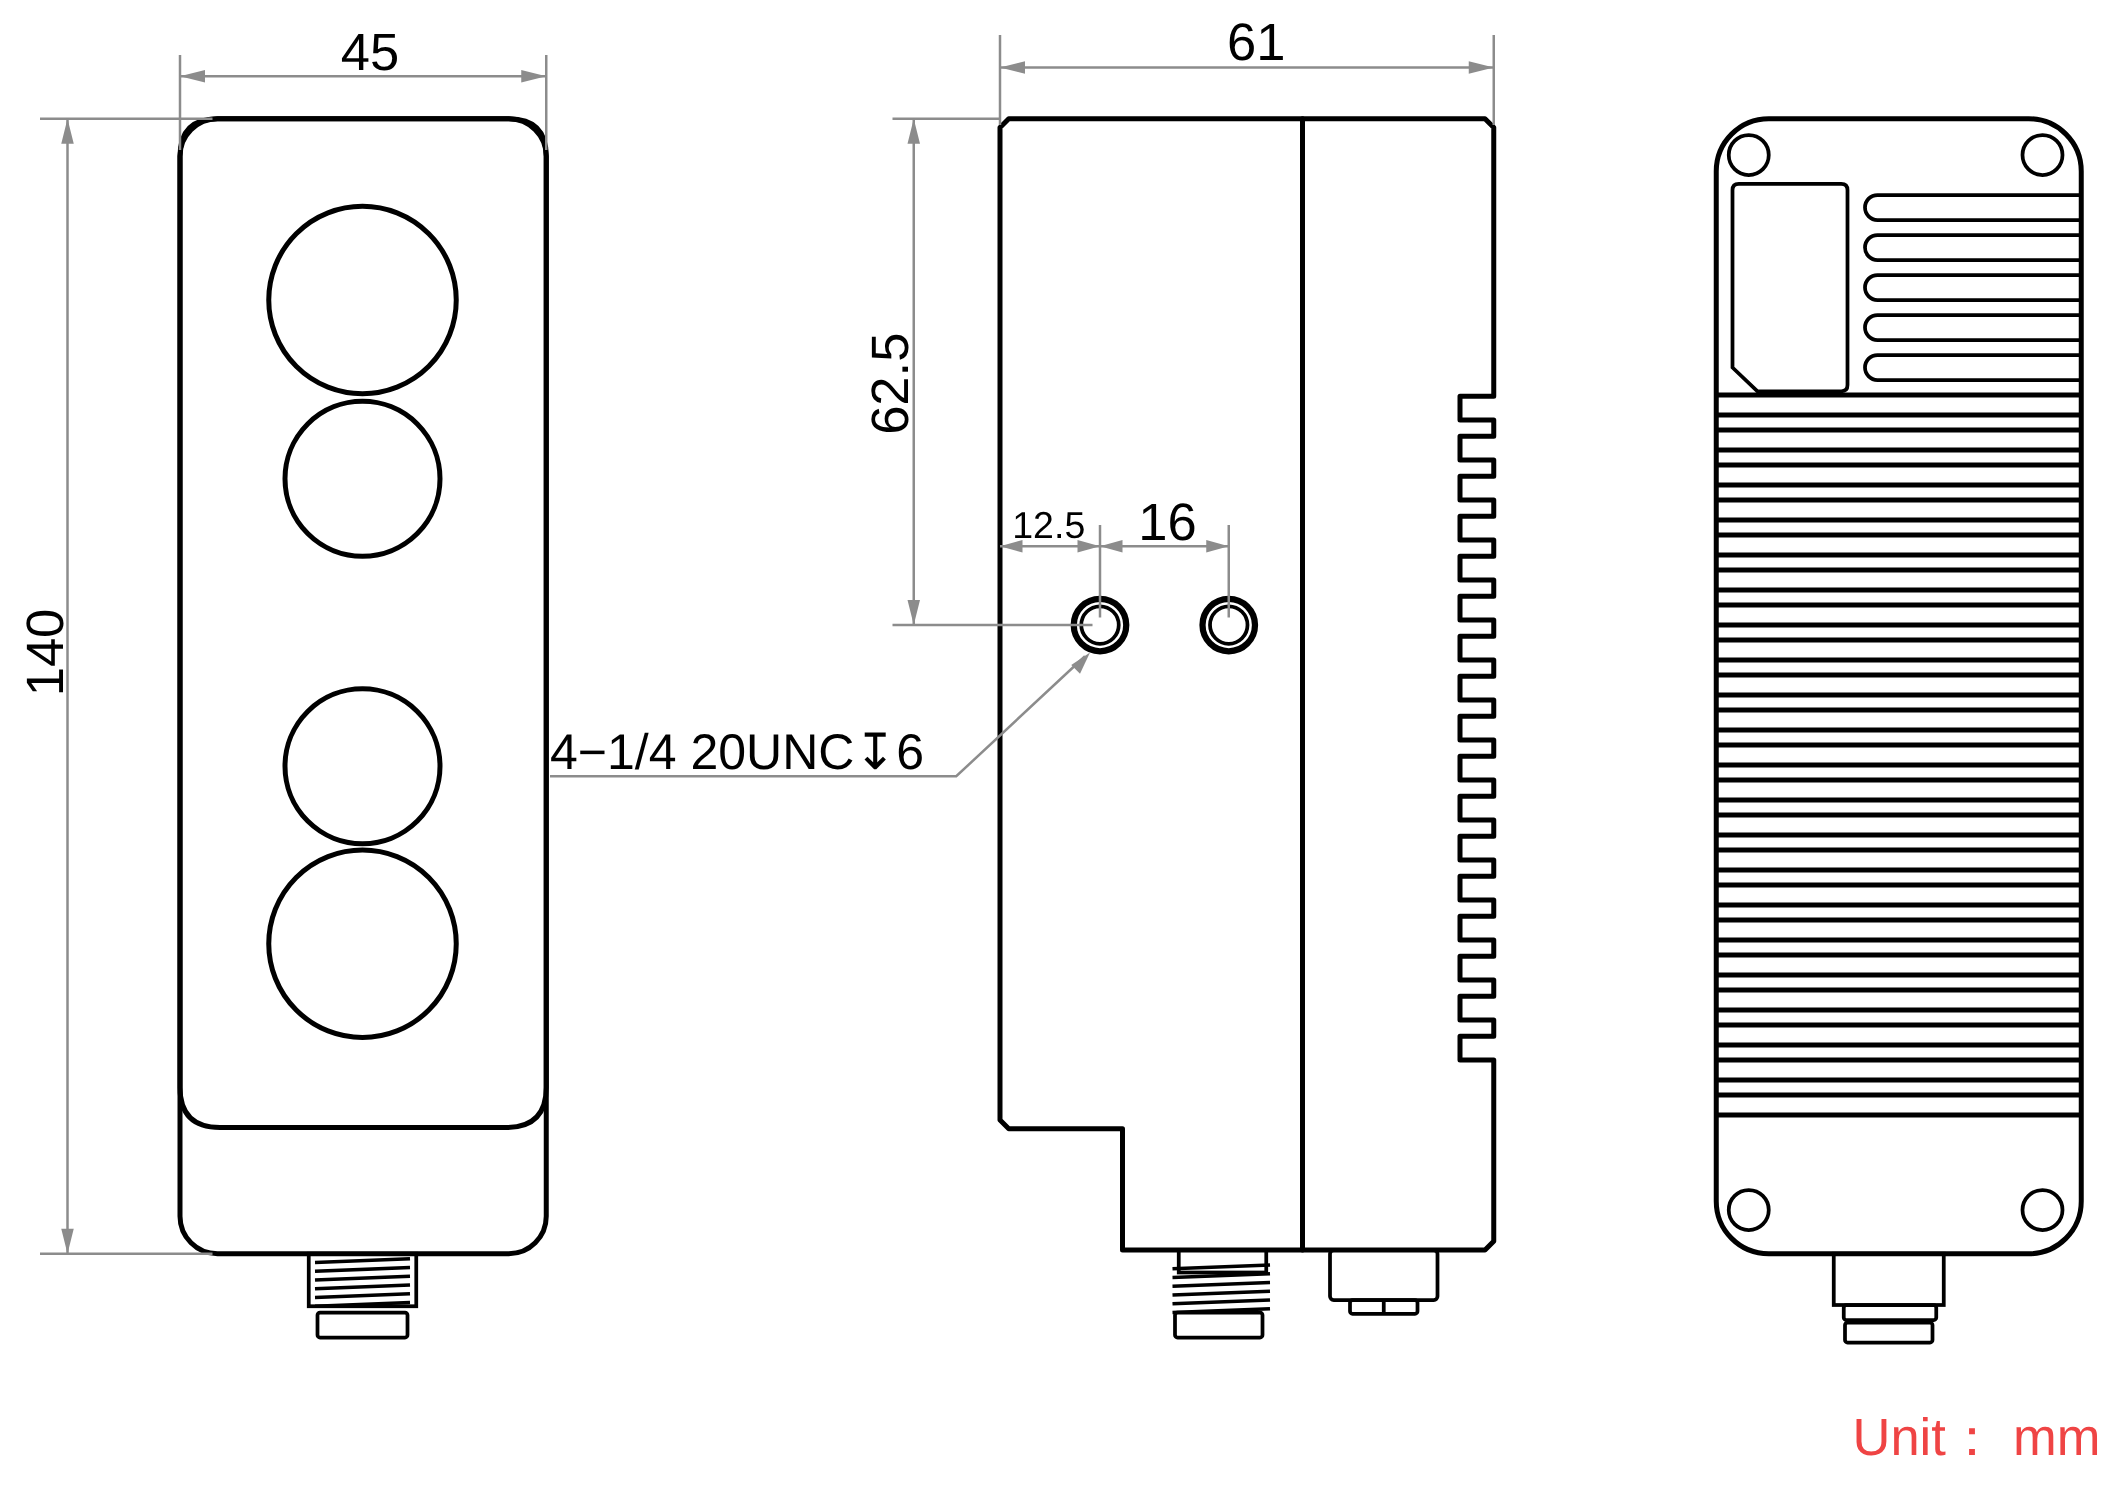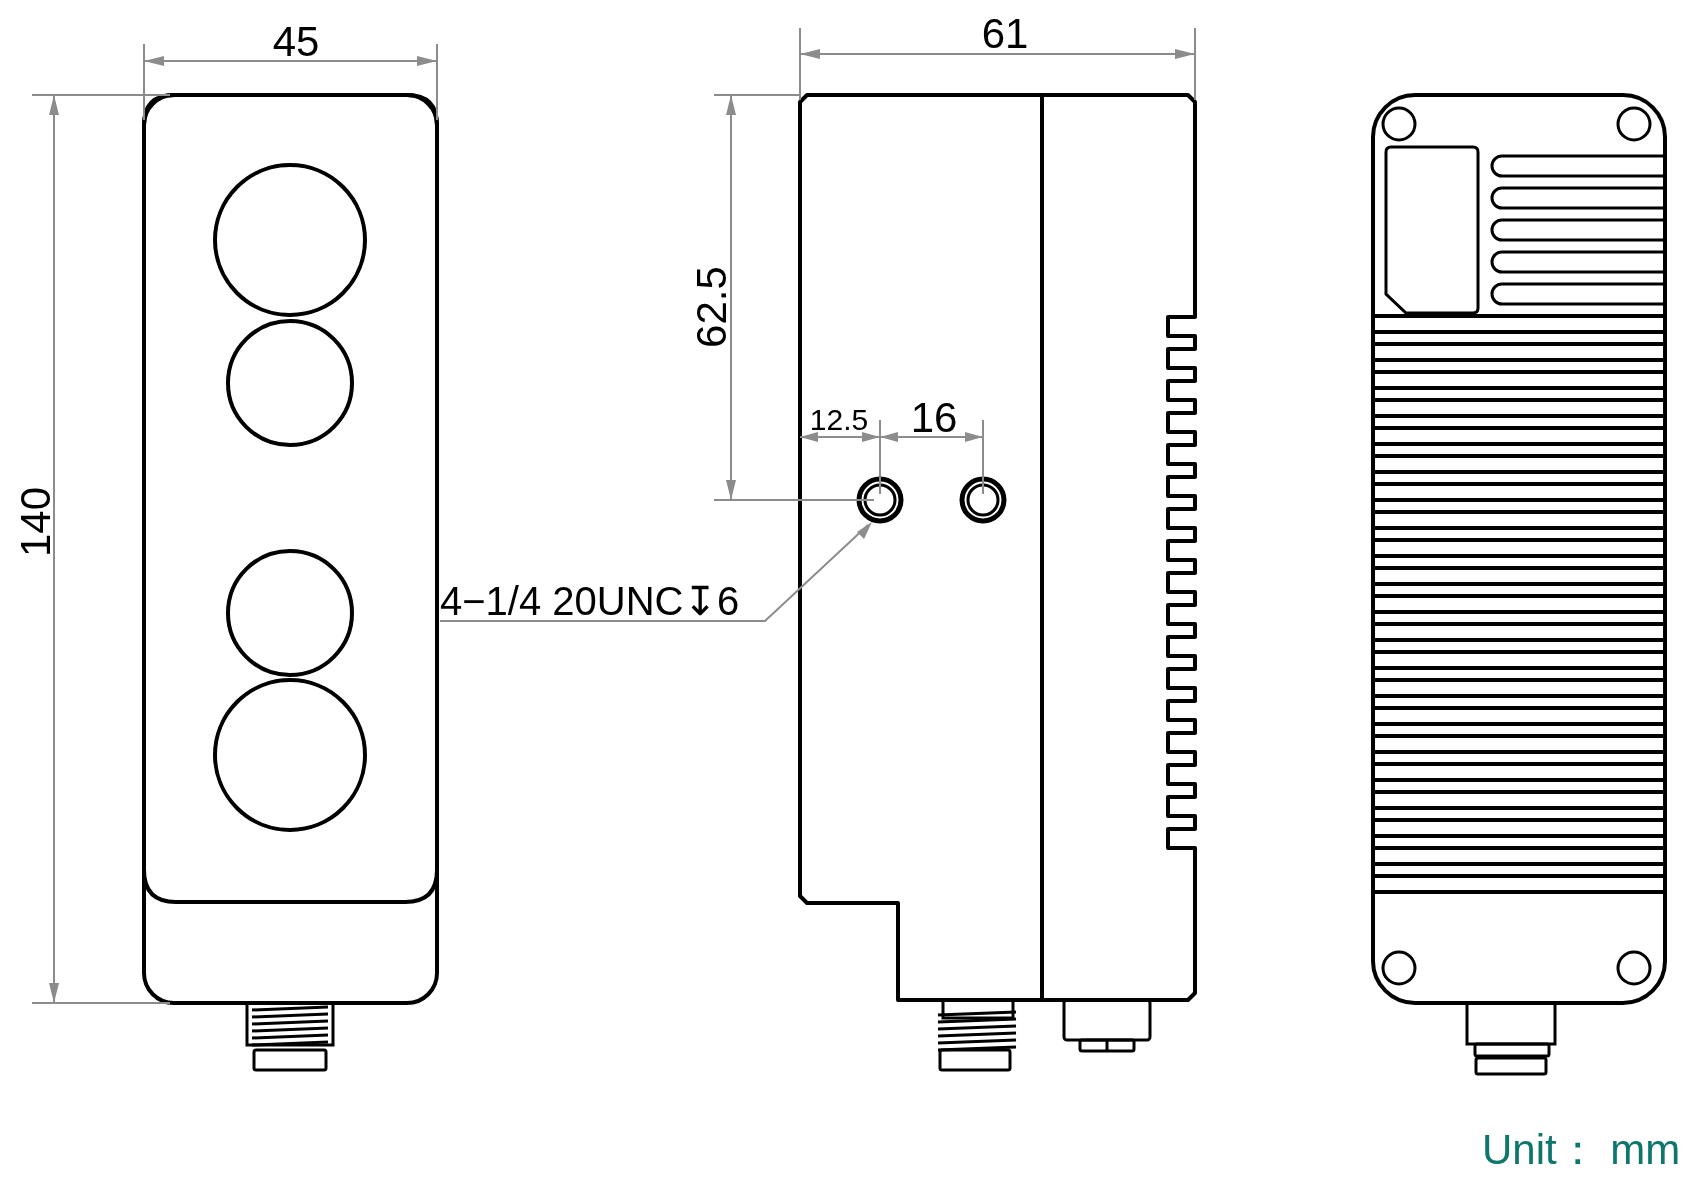--- a/index.html
+++ b/index.html
@@ -3,21 +3,21 @@
 <meta charset="utf-8">
 <style>
   html, body { margin: 0; padding: 0; background: #ffffff; }
   body { width: 1694px; height: 1194px; position: relative; overflow: hidden; font-family: "Liberation Sans", "DejaVu Sans", sans-serif; }
   svg#drawing { position: absolute; left: 0; top: 0; }
   .outline { fill: none; stroke: #000; stroke-width: 4; stroke-linejoin: round; stroke-linecap: round; }
   .thin { fill: none; stroke: #000; stroke-width: 3; }
   .dim { fill: none; stroke: #8c8c8c; stroke-width: 2; }
   .arrow { fill: #8c8c8c; stroke: none; }
   .dimtext { font-family: "Liberation Sans", "DejaVu Sans", sans-serif; fill: #000; }
-  .unit { position: absolute; left: 1482px; top: 1122px; font-size: 42px; color: #0f766e; font-family: "Liberation Sans", "DejaVu Sans", sans-serif; }
+  .unit { position: absolute; left: 1482px; top: 1122px; font-size: 42px; color: #ef4444; font-family: "Liberation Sans", "DejaVu Sans", sans-serif; }
 </style>
 </head>
 <body>
 
 <svg id="drawing" width="1694" height="1194" viewBox="0 0 1694 1194">
   <defs>
     <clipPath id="backClip">
         <rect x="1373" y="95" width="292" height="908" rx="42"></rect>
       </clipPath>
   </defs>

